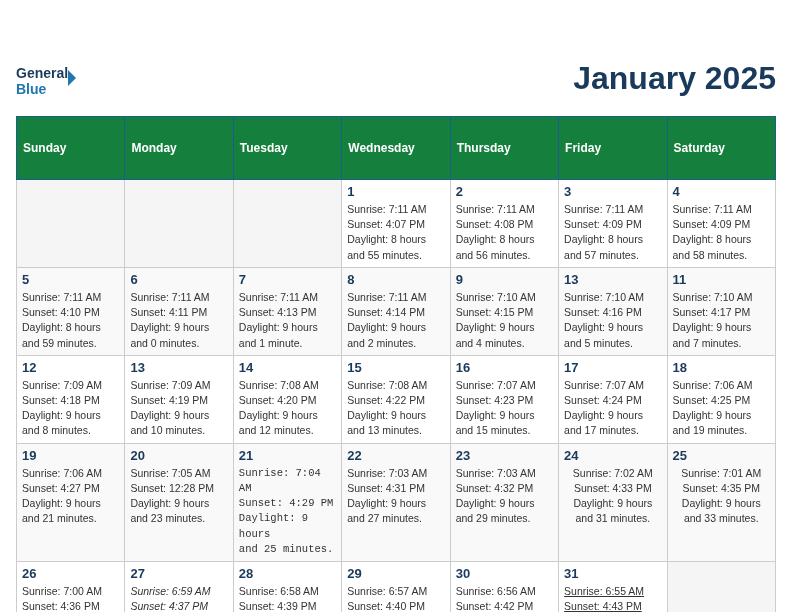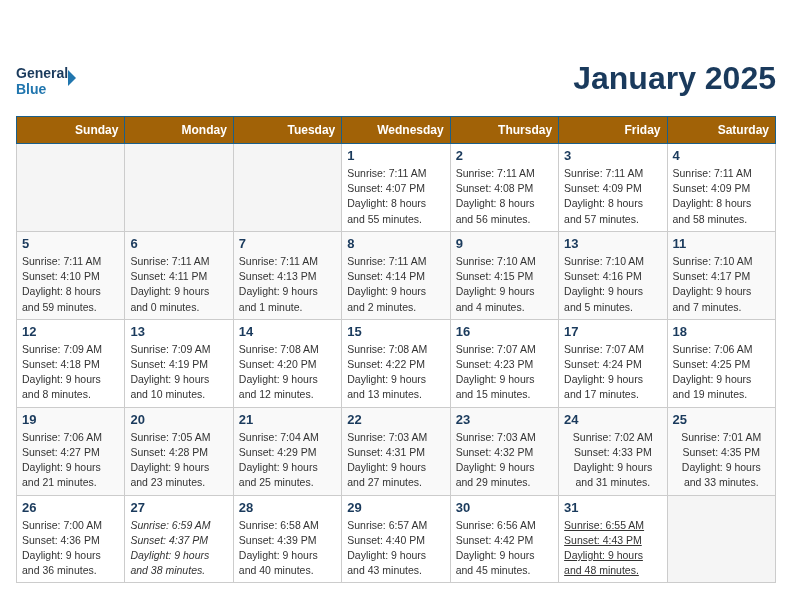--- a/index.html
+++ b/index.html
@@ -33,24 +33,24 @@
     .location {
       font-size: 14px;
       color: #555;
     }
     table {
       width: 100%;
       border-collapse: collapse;
       font-size: 11px;
     }
     thead th {
-      background-color: #a16207;
+      background-color: #15803d;
       color: #fff;
-      text-align: right;
-      padding: 6px 6px;
+      text-align: left;
+      padding: 24px 6px;
       font-size: 12px;
       font-weight: bold;
       border: 1px solid #1a5f8a;
     }
     td {
       border: 1px solid #ccc;
       vertical-align: top;
       padding: 4px 5px;
       width: 14.28%;
       min-height: 80px;
@@ -243,27 +243,27 @@
         <td>
           <div class="day-num">19</div>
           <div class="day-info" style="white-space: pre-line;">Sunrise: 7:06 AM
 Sunset: 4:27 PM
 Daylight: 9 hours
 and 21 minutes.</div>
         </td>
         <td>
           <div class="day-num">20</div>
           <div class="day-info" style="white-space: pre-line;">Sunrise: 7:05 AM
-Sunset: 4:28 PM
+Sunset: 12:28 PM
 Daylight: 9 hours
 and 23 minutes.</div>
         </td>
         <td>
           <div class="day-num">21</div>
-          <div class="day-info" style="white-space: pre-line;">Sunrise: 7:04 AM
+          <div class="day-info" style="white-space: pre-line; font-family: Liberation Mono, monospace;">Sunrise: 7:04 AM
 Sunset: 4:29 PM
 Daylight: 9 hours
 and 25 minutes.</div>
         </td>
         <td>
           <div class="day-num">22</div>
           <div class="day-info" style="white-space: pre-line;">Sunrise: 7:03 AM
 Sunset: 4:31 PM
 Daylight: 9 hours
 and 27 minutes.</div>

